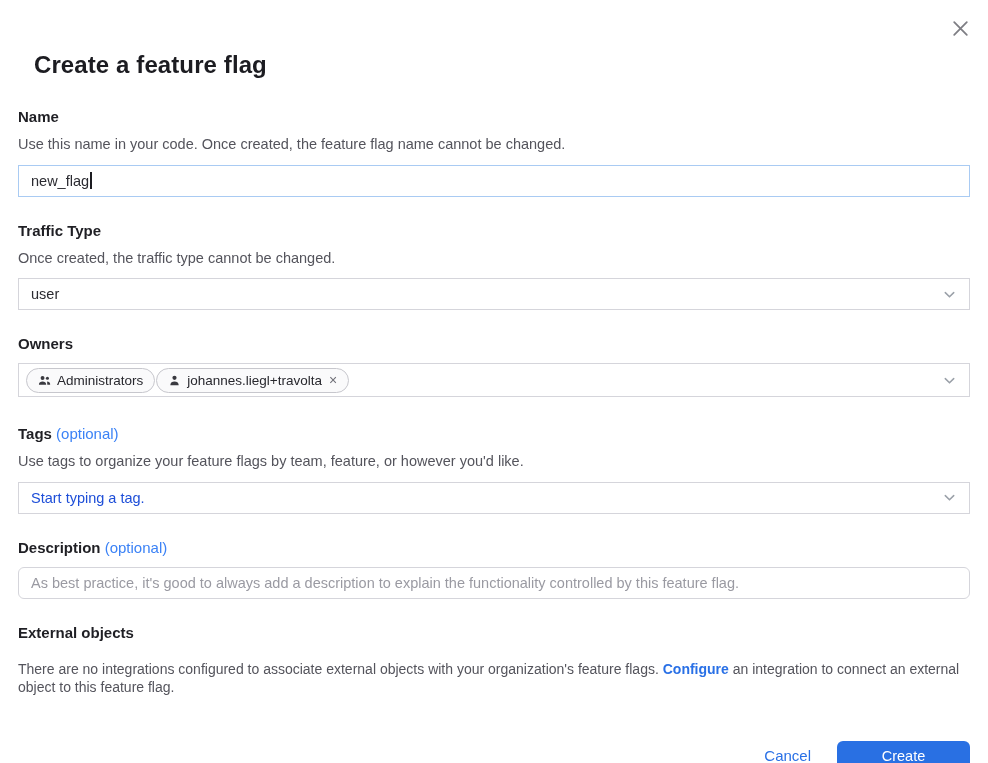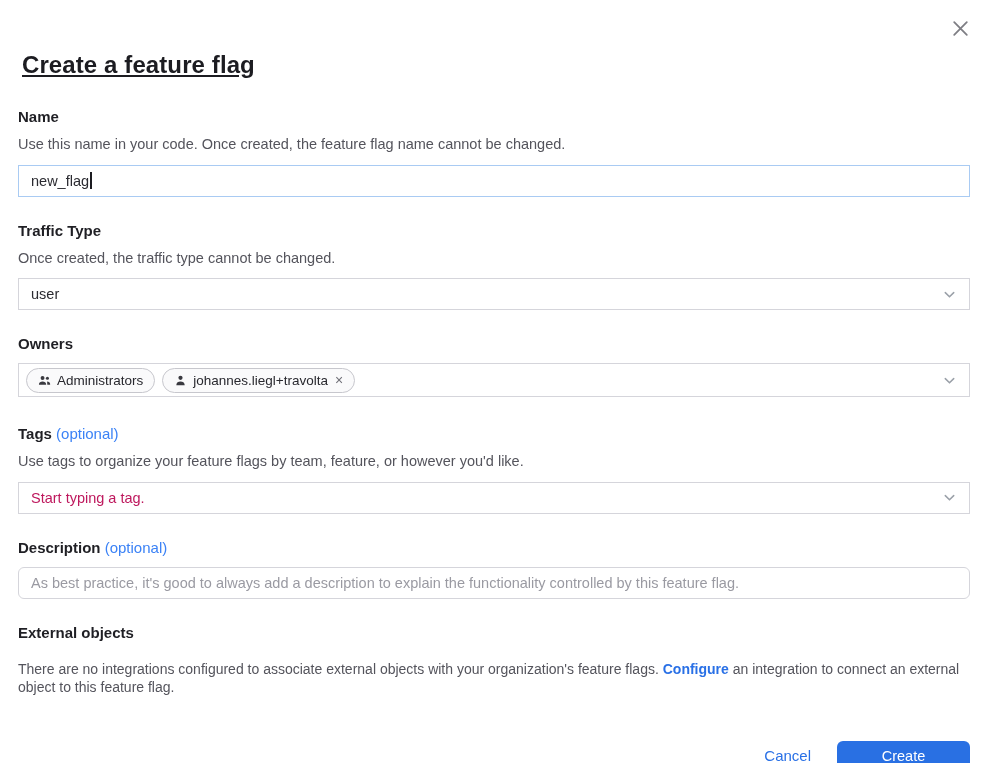--- a/index.html
+++ b/index.html
@@ -16,21 +16,21 @@
 
   .close-btn {
     position: absolute; top: 16px; right: 16px;
     width: 24px; height: 24px;
     display: flex; align-items: center; justify-content: center;
     cursor: pointer;
   }
 
   .title {
     font-size: 24px; font-weight: 700; color: #1c1c21;
-    margin: 51px 0 0 4px; letter-spacing: 0.1px; text-decoration: underline;
+    margin: 51px 0 0 16px; letter-spacing: 0.1px;
   }
 
   .field { margin-top: 25px; }
   .field.first { margin-top: 29px; }
 
   .label { font-size: 15px; font-weight: 700; color: #1f1f24; line-height: 1.2; }
   .optional { font-weight: 400; color: #3b82f6; text-align: center; }
   .desc { font-size: 14.5px; color: #54545c; margin-top: 9px; line-height: 1.35; }
 
   .input-box {
@@ -39,35 +39,35 @@
     border: 1px solid #d5d5db; border-radius: 0;
     background: #fff;
     display: flex; align-items: center;
     padding: 0 12px;
     font-size: 14.5px; color: #2b2b31;
   }
   .input-box.focused { border: 1px solid #a9cbf3; }
   .caret { display: inline-block; width: 1.5px; height: 17px; background: #1c1c21; margin-left: 1px; }
 
   .select-box { justify-content: space-between; cursor: pointer; }
-  .placeholder { color: #be185d; }
+  .placeholder { color: #1d4ed8; }
 
   input.text-input {
     margin-top: 10px;
     height: 32px; width: 100%;
     border: 1px solid #d5d5db; border-radius: 6px;
     padding: 0 12px;
     font-size: 14.5px; color: #2b2b31;
     font-family: "Liberation Sans", sans-serif;
     outline: none;
   }
   input.text-input::placeholder { color: #9a9aa2; opacity: 1; }
 
   .chips-box { height: 34px; padding: 0 12px 0 7px; }
-  .chips-wrap { display: flex; align-items: center; gap: 7px; }
+  .chips-wrap { display: flex; align-items: center; gap: 1px; }
   .chip {
     display: inline-flex; align-items: center; gap: 6px;
     height: 25px; padding: 0 11px;
     border: 1px solid #c7c7cd; border-radius: 13px;
     background: #fafafb;
     font-size: 13.5px; color: #28282e; white-space: nowrap;
   }
   .chip-x { color: #6f6f77; font-size: 14px; line-height: 1; margin-left: 1px; cursor: pointer; }
 
   .ext-text { font-size: 14px; color: #54545c; margin-top: 18px; line-height: 1.32; max-width: 952px; }

